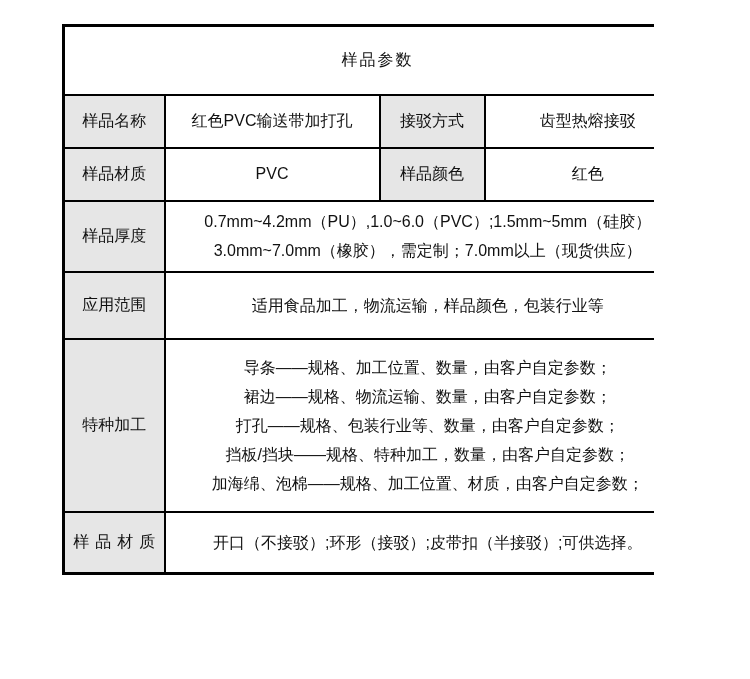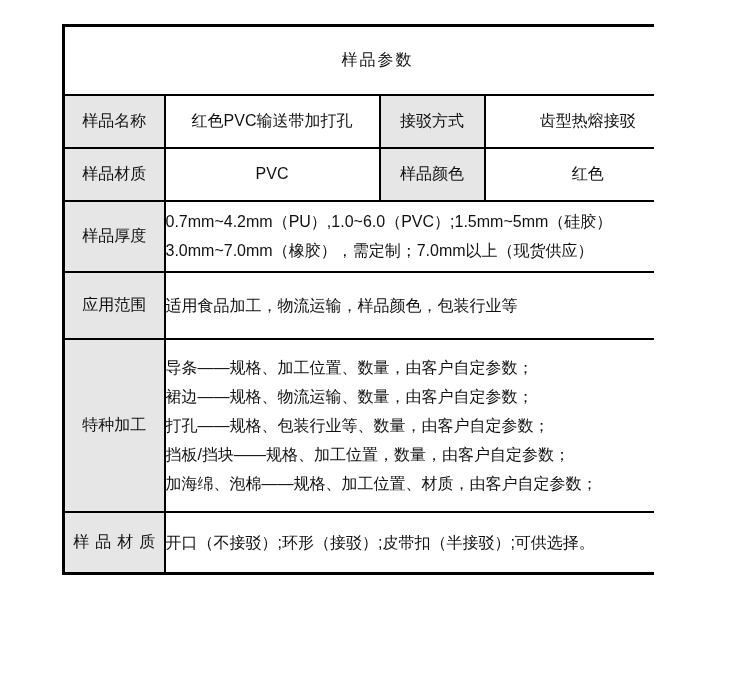--- a/index.html
+++ b/index.html
@@ -59,21 +59,21 @@
   .lbl.spaced { letter-spacing: 6px; text-indent: 6px; }
   .val {
     text-align: center;
     vertical-align: middle;
     font-weight: bold;
     font-size: 17px;
     background: #ffffff;
     border-radius: 21px;
   }
   .content {
-    text-align: left;
+    text-align: center;
     vertical-align: middle;
     padding: 8px 10px 8px 18px;
     line-height: 29px;
     background: #ffffff;
     border-radius: 23px;
   }
   .content div { white-space: nowrap; }
   .note {
     position: absolute;
     left: 44px;
@@ -130,21 +130,21 @@
         <div>适用食品加工，物流运输，样品颜色，包装行业等</div>
       </td>
     </tr>
 
     <tr class="r-spec">
       <th class="lbl">特种加工</th>
       <td class="content" colspan="3">
         <div>导条——规格、加工位置、数量，由客户自定参数；</div>
         <div>裙边——规格、物流运输、数量，由客户自定参数；</div>
         <div>打孔——规格、包装行业等、数量，由客户自定参数；</div>
-        <div>挡板/挡块——规格、加工位置，数量，由客户自定参数；</div>
+        <div>挡板/挡块——规格、特种加工，数量，由客户自定参数；</div>
         <div>加海绵、泡棉——规格、加工位置、材质，由客户自定参数；</div>
       </td>
     </tr>
 
     <tr class="r-joint">
       <th class="lbl spaced">样品材质</th>
       <td class="content" colspan="3">
         <div>开口（不接驳）;环形（接驳）;皮带扣（半接驳）;可供选择。</div>
       </td>
     </tr>

